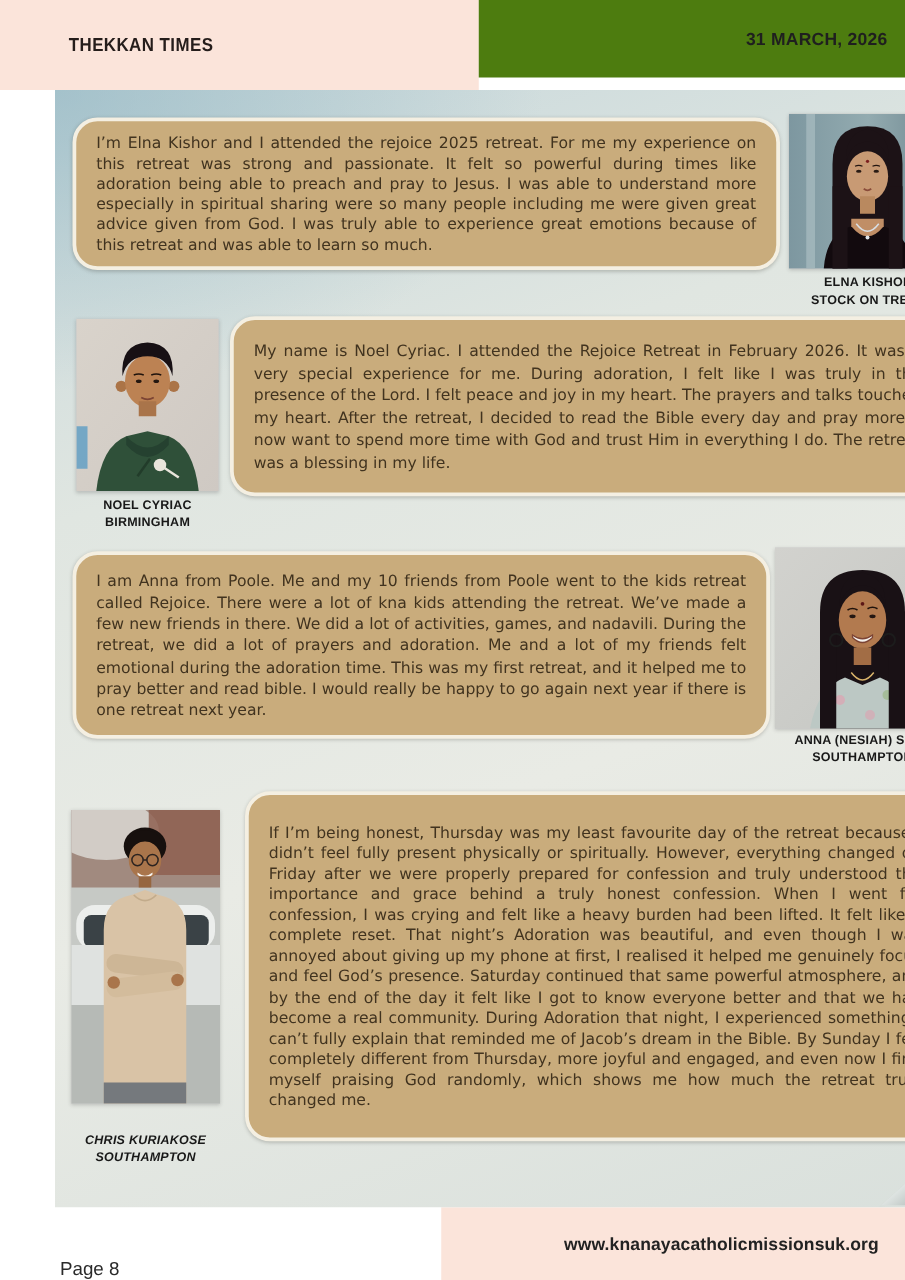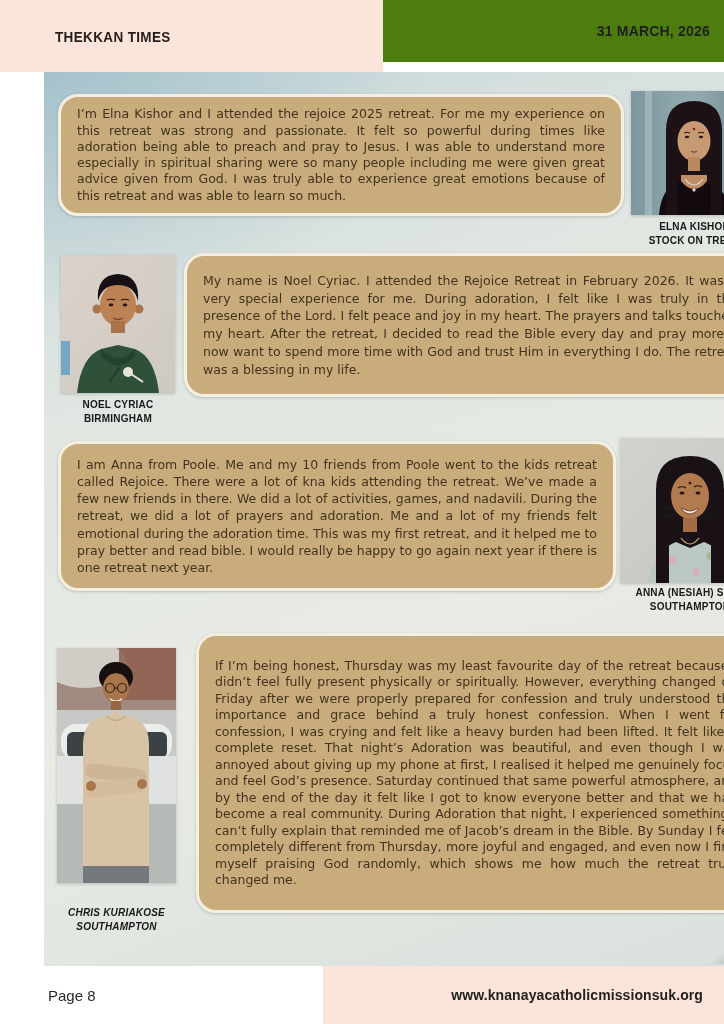--- a/index.html
+++ b/index.html
@@ -69,21 +69,21 @@
   }
   .curl .curl-face {
     position:absolute; inset:0;
     background:linear-gradient(to bottom right, #ffffff 25%, #e4e9e7 50%, #b9c2bf 72%, #f2f4f2 100%);
     clip-path:polygon(97% 3%, 10% 97%, 97% 97%);
     border-bottom-right-radius:6px;
   }
   
   .footer { position:absolute; left:0; top:966px; width:724px; height:58px; display:flex; }
   .footer-left {
-    width:323px; background:#ffffff; display:flex; align-items:center; padding-left:48px;
+    width:353px; background:#ffffff; display:flex; align-items:flex-end; padding-left:48px;
   }
   .footer-right {
     flex:1; background:#fbe4da; display:flex; align-items:center; justify-content:flex-end; padding-right:21px;text-align:center;
   }
   .page-num { font-size:15px; color:#2a2a2a; }
   .site-url { font-size:14px; font-weight:600; color:#222222; letter-spacing:.1px; }
 </style>
 </head>
 <body>
 

